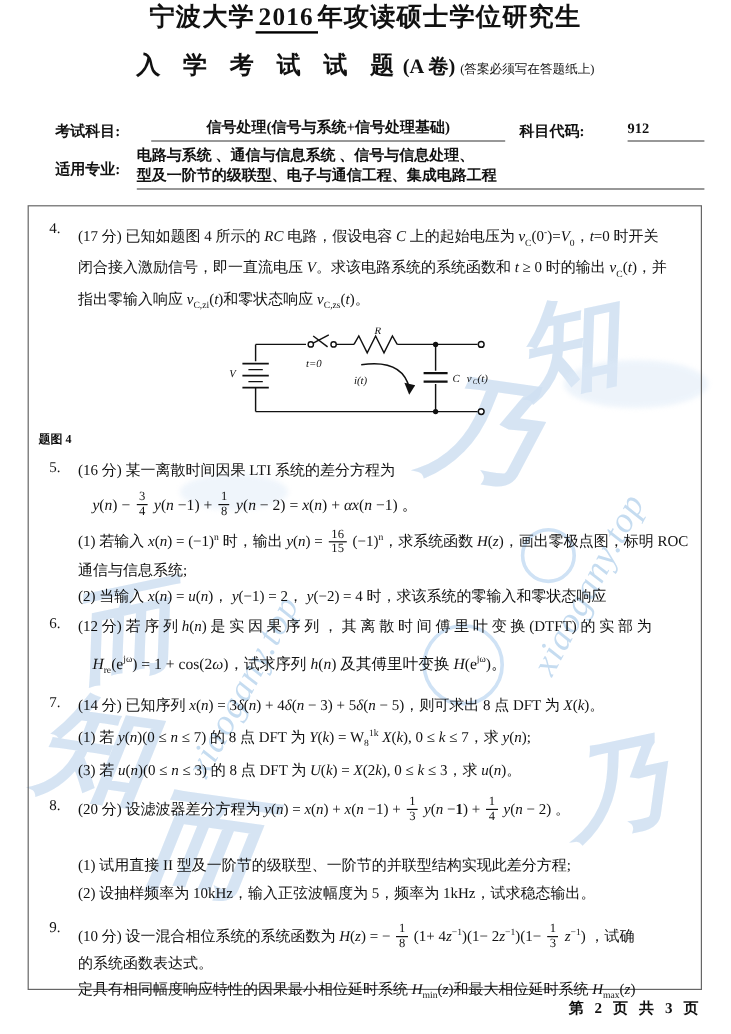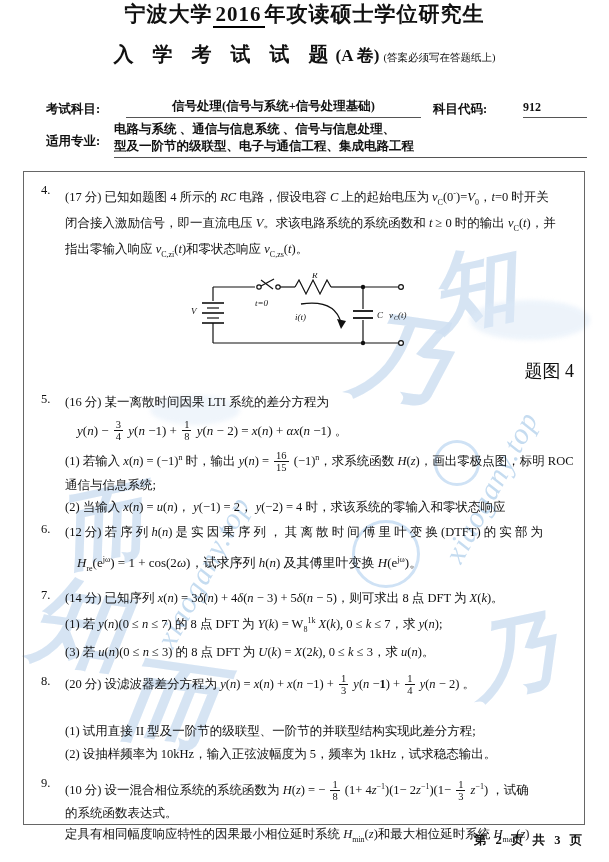--- a/index.html
+++ b/index.html
@@ -61,21 +61,21 @@
   .ln{white-space:nowrap;}
   .sub{margin-top:1px;}
   i.m{font-family:"Liberation Serif",serif;font-style:italic;}
   sub{font-size:8px;}
   sup{font-size:8px;}
   .frac{display:inline-block;vertical-align:middle;text-align:center;
         font-size:10.5px;line-height:11px;margin:0 2px;position:relative;top:-1px;}
   .frac .num{display:block;border-bottom:1px solid #111;padding:0 2px;}
   .frac .den{display:block;padding:0 2px;}
   .eq{margin:6px 0 4px 12px;font-size:13px;}
-  .ctr-cap{text-align:right;font-size:18px;font-weight:400;margin-top:2px;}
+  .ctr-cap{text-align:left;font-size:10px;font-weight:700;margin-top:2px;}
 
   
   .circuitwrap{display:flex;justify-content:center;margin-top:8px;}
   .footer{position:absolute;right:24px;top:832px;font-size:12.5px;
           font-weight:700;letter-spacing:3px;z-index:6;}
 </style>
 </head>
 <body>
 
 <div class="page">

